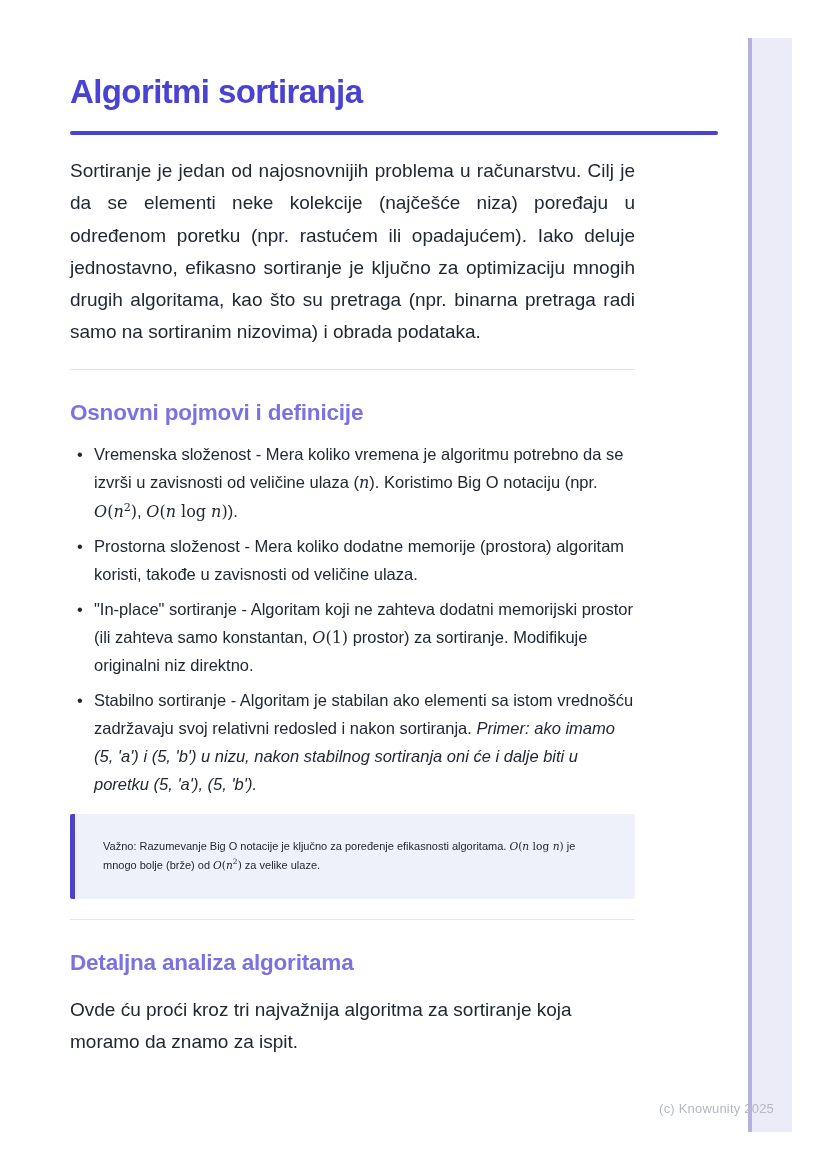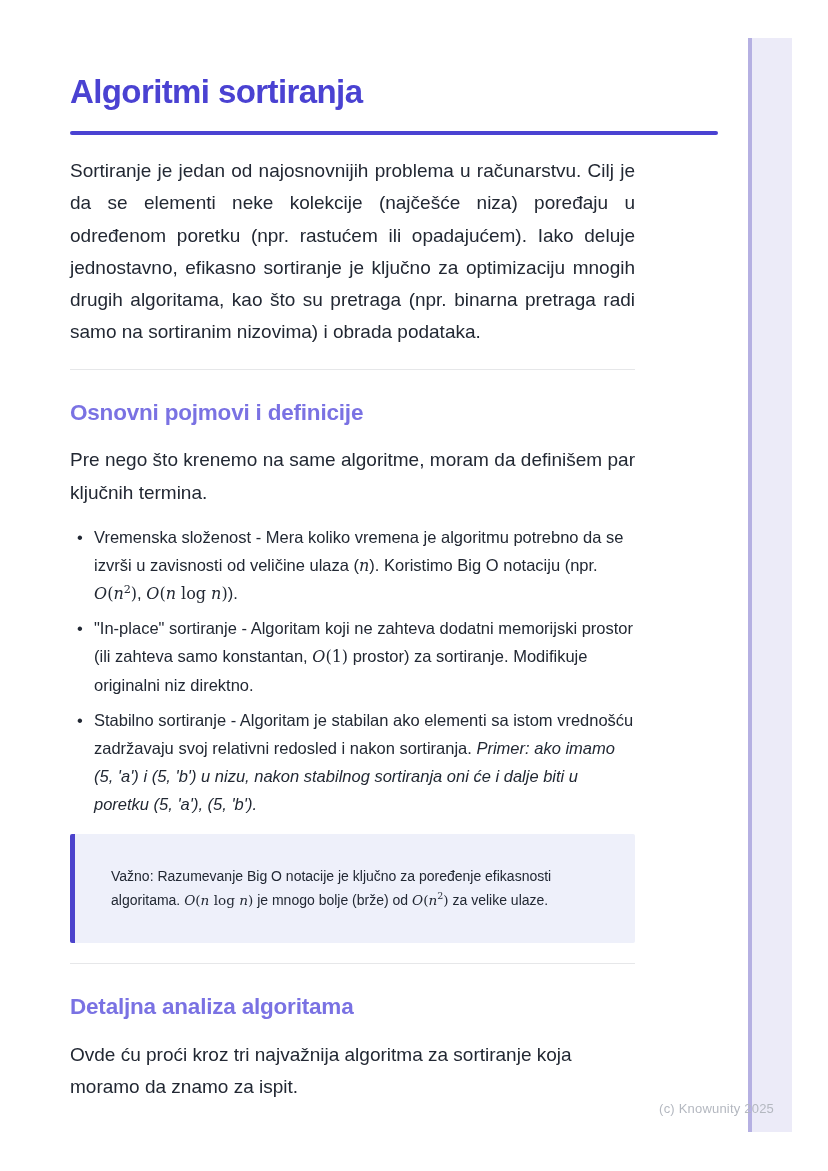--- a/index.html
+++ b/index.html
@@ -79,22 +79,22 @@
     color:var(--body_text,#222833);
   }
   .callout{
     margin-top:16px;
     background:var(--callout_bg,#eef0fa);
     border-left:5px solid var(--callout_border,#4c43cc);
     border-radius:2px;
     padding:19px 24px;
   }
   .callout p{
-    margin:12px;
-    font-size:14px;
+    margin:4px;
+    font-size:11px;
     line-height:1.7;
   }
   .footer{
     position:absolute;
     top:1101px;right:54px;
     font-size:13px;
     color:var(--footer_text,#b4b8c0);
     z-index:2;
     letter-spacing:0.2px;
   }
@@ -118,24 +118,24 @@
     <div class="title-rule"></div>
 
     <section>
       <p class="body just">Sortiranje je jedan od najosnovnijih problema u računarstvu. Cilj je da se elementi neke kolekcije (najčešće niza) poređaju u određenom poretku (npr. rastućem ili opadajućem). Iako deluje jednostavno, efikasno sortiranje je ključno za optimizaciju mnogih drugih algoritama, kao što su pretraga (npr. binarna pretraga radi samo na sortiranim nizovima) i obrada podataka.</p>
     </section>
 
     <hr class="divider">
 
     <section>
       <h2 class="sec-heading">Osnovni pojmovi i definicije</h2>
-      <p class="body tight just">Pre nego što krenemo na same algoritme, moram da definišem par ključnih termina.</p>
 
       <ul class="def-list">
         <li><span class="r-bold">Vremenska složenost</span><span> - Mera koliko vremena je algoritmu potrebno da se izvrši u zavisnosti od veličine ulaza (</span><span class="r-serif-italic">n</span><span>). Koristimo </span><span class="r-bold">Big O notaciju</span><span> (npr. </span><span class="r-serif-italic">O</span><span class="r-serif">(</span><span class="r-serif-italic">n</span><span class="r-serif r-sup">2</span><span class="r-serif">)</span><span>, </span><span class="r-serif-italic">O</span><span class="r-serif">(</span><span class="r-serif-italic">n</span><span class="r-serif"> log </span><span class="r-serif-italic">n</span><span class="r-serif">)</span><span>).</span></li>
+        <li><span class="r-bold">Prostorna složenost</span><span> - Mera koliko dodatne memorije (prostora) algoritam koristi, takođe u zavisnosti od veličine ulaza.</span></li>
         <li><span class="r-bold">"In-place" sortiranje</span><span> - Algoritam koji ne zahteva dodatni memorijski prostor (ili zahteva samo konstantan, </span><span class="r-serif-italic">O</span><span class="r-serif">(1)</span><span> prostor) za sortiranje. Modifikuje originalni niz direktno.</span></li>
         <li><span class="r-bold">Stabilno sortiranje</span><span> - Algoritam je stabilan ako elementi sa istom vrednošću zadržavaju svoj relativni redosled i nakon sortiranja. </span><span class="r-italic">Primer: ako imamo (5, 'a') i (5, 'b') u nizu, nakon stabilnog sortiranja oni će i dalje biti u poretku (5, 'a'), (5, 'b').</span></li>
       </ul>
 
       <aside class="callout">
         <p><span class="r-bold">Važno</span><span>: Razumevanje Big O notacije je ključno za poređenje efikasnosti algoritama. </span><span class="r-serif-italic">O</span><span class="r-serif">(</span><span class="r-serif-italic">n</span><span class="r-serif"> log </span><span class="r-serif-italic">n</span><span class="r-serif">)</span><span> je mnogo bolje (brže) od </span><span class="r-serif-italic">O</span><span class="r-serif">(</span><span class="r-serif-italic">n</span><span class="r-serif r-sup">2</span><span class="r-serif">)</span><span> za velike ulaze.</span></p>
       </aside>
     </section>
 
     <hr class="divider">

